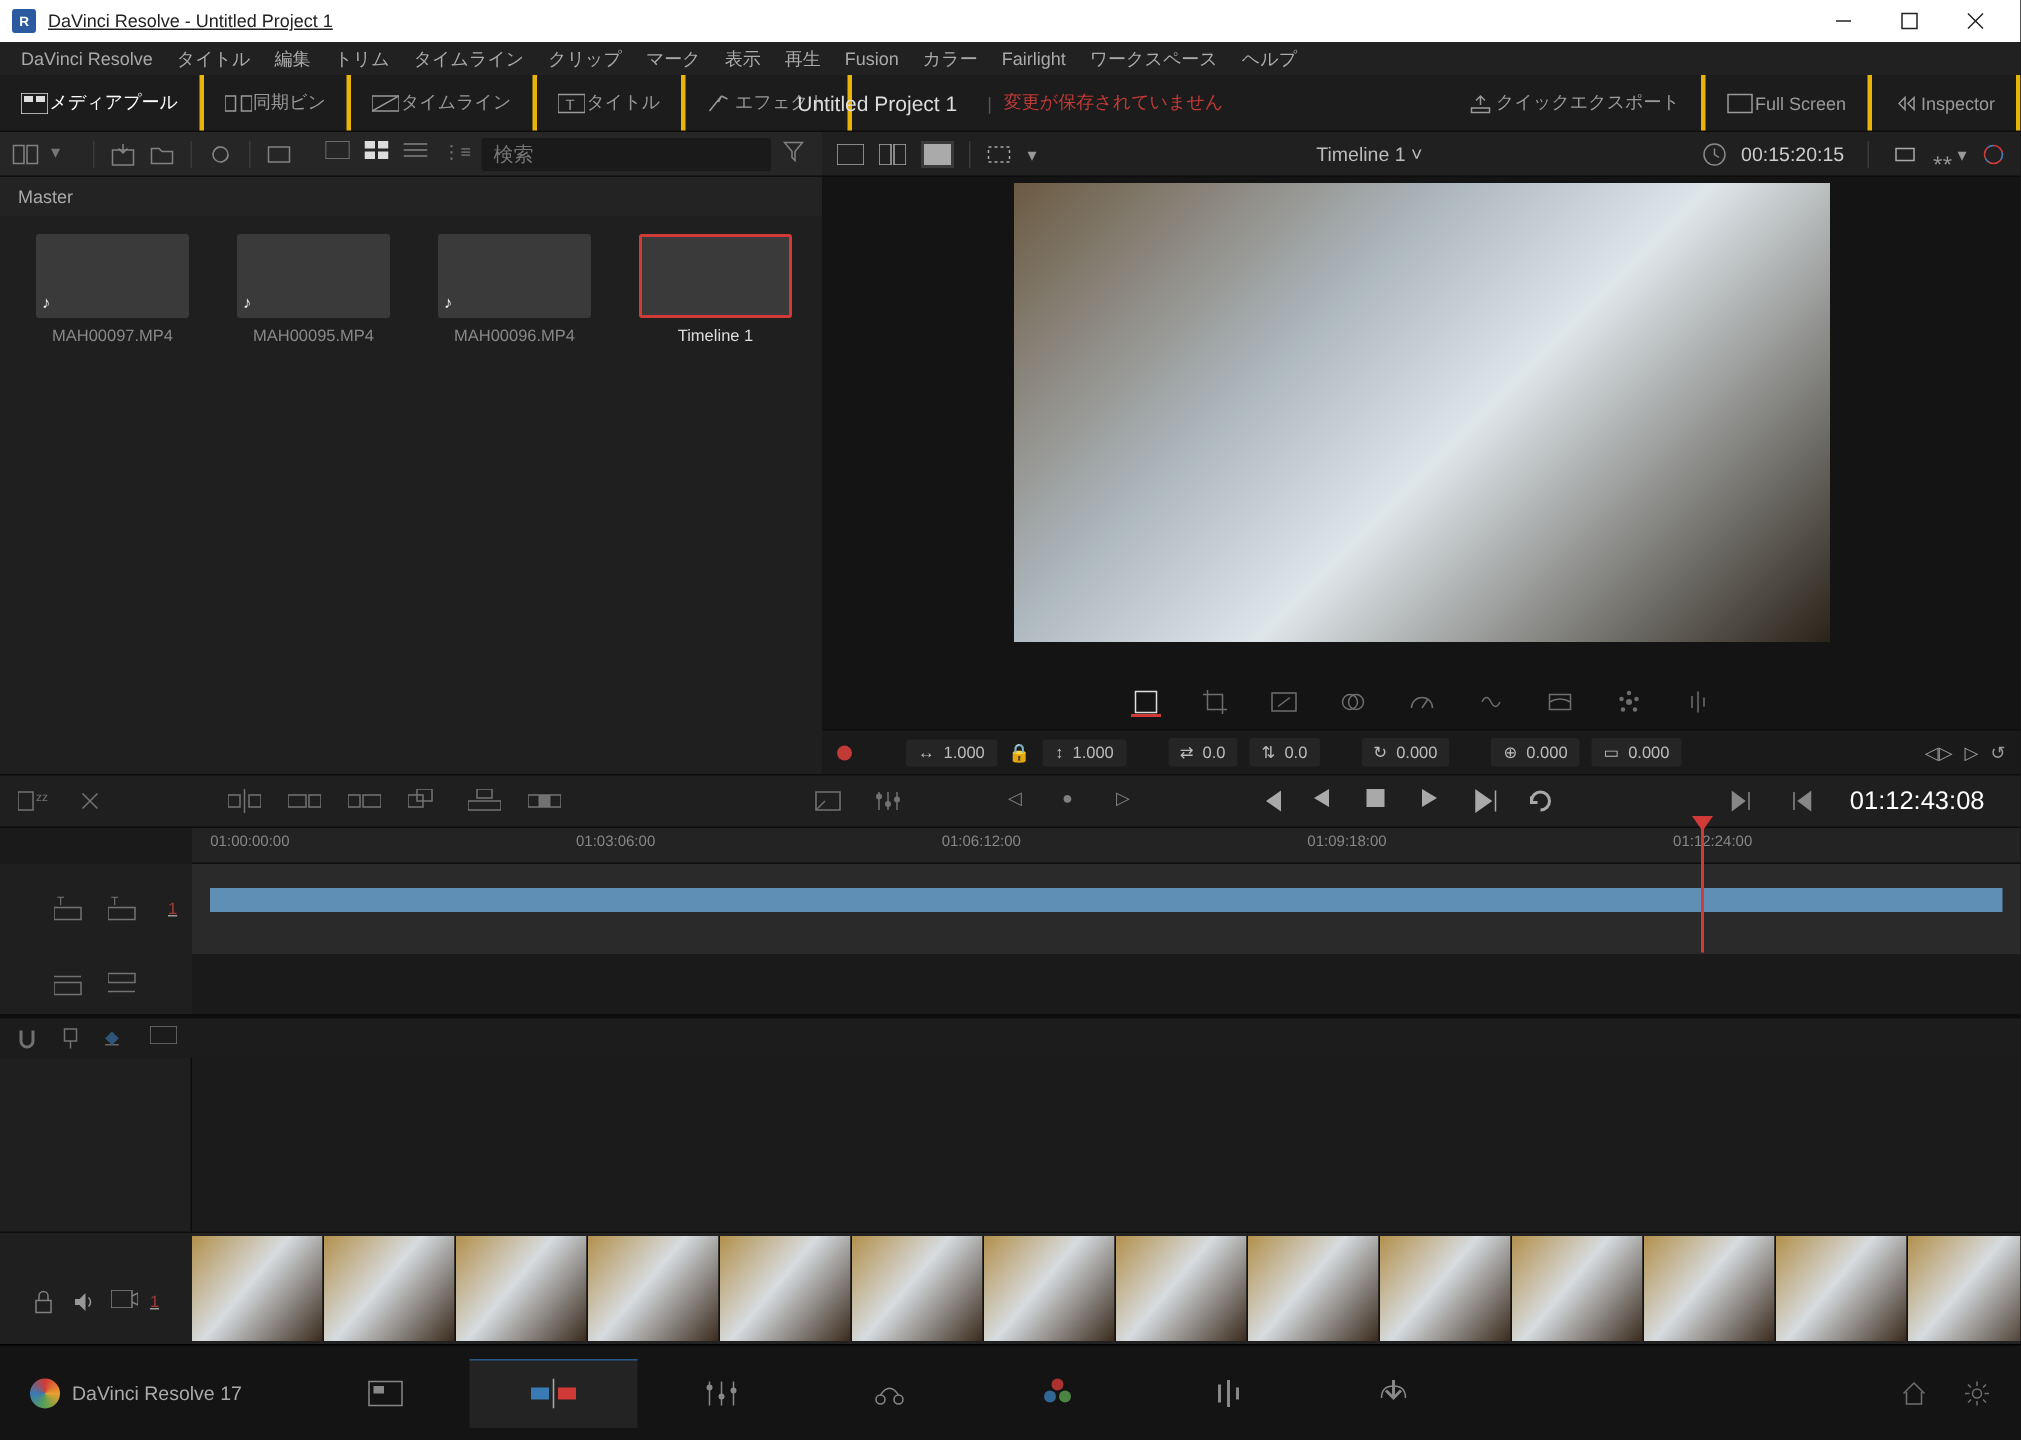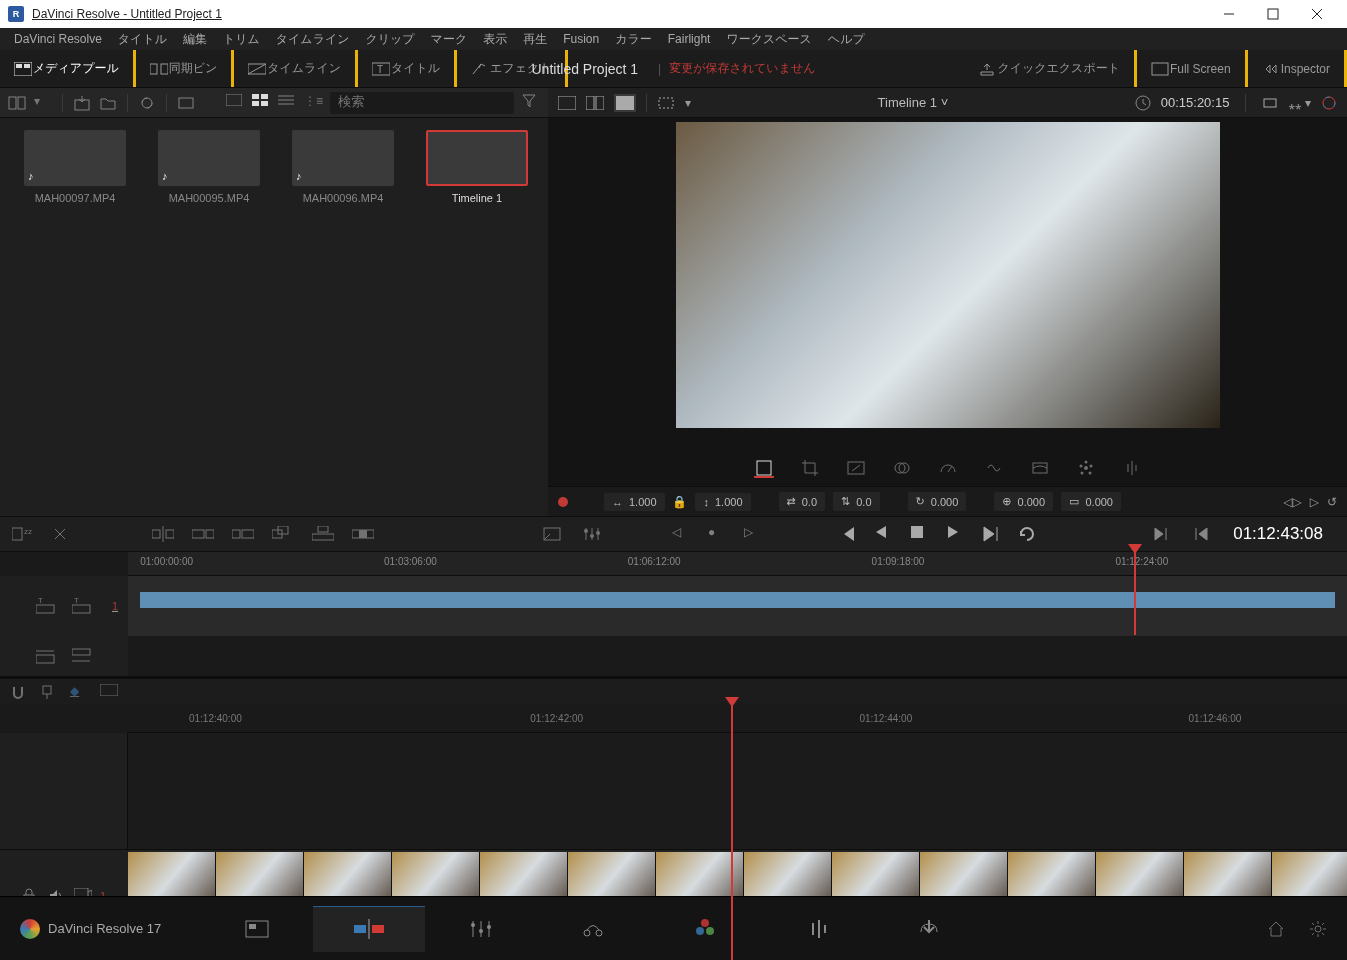--- a/index.html
+++ b/index.html
@@ -18,21 +18,21 @@
 .spacer { flex: 1; }
 .projtitle { color: #ddd; font-size: 14px; font-weight: 500; margin-right: 12px; }
 .unsaved { color: #c13a36; font-size: 12px; }
 .center-title { position:absolute; left:50%; transform:translateX(-50%); display:flex; align-items:center; gap:8px; }
 
 .main { display: flex; height: 428px; }
 .left-panel { width: 548px; background: #1f1f1f; display:flex; flex-direction:column; }
 .panel-tb { height: 30px; background:#262626; display:flex; align-items:center; padding:0 8px; gap:8px; border-bottom:1px solid #0d0d0d;}
 .panel-tb .ico { width:18px;height:18px;display:inline-block;opacity:0.7;cursor:pointer;}
 .panel-tb .sep { width:1px;height:18px;background:#3a3a3a;margin:0 2px;}
-.search { flex:1; background:#1a1a1a; border:none; padding:4px 8px; color:#999; border-radius:2px; height:22px;font-family:Liberation Mono, monospace;}
+.search { flex:1; background:#1a1a1a; border:none; padding:4px 8px; color:#999; border-radius:2px; height:22px;}
 .master-label { padding:6px 12px; color:#aaa; background:#232323; font-size:12px;}
 .bin-grid { display:flex; gap:32px; padding:12px 24px; }
 .clip { width:102px; text-align:center;}
 .clip .thumb { width:102px; height:56px; background:#3a3a3a; border-radius:2px; position:relative; overflow:hidden;}
 .clip.sel .thumb { border:2px solid #d13a36; }
 .clip .thumb .badge { position:absolute; bottom:4px; left:4px; color:#eee; font-size:11px;}
 .clip .lbl { color:#888; font-size:11px; margin-top:6px; overflow:hidden; text-overflow:ellipsis;}
 .clip.sel .lbl { color:#ddd; }
 
 .right-panel { flex:1; background:#141414; display:flex; flex-direction:column; }
@@ -260,20 +260,21 @@
           </svg>
         </span>
       <span class="ico">⋮≡</span>
       <input class="search" placeholder="検索" style="">
       <span class="ico">
           <svg width="14" height="14">
             <path d="M1 1 L13 1 L8 7 L8 13 L6 11 L6 7 Z" fill="none" stroke="#aaa"></path>
           </svg>
         </span>
     </div>
+    <div class="master-label">Master</div>
     <div class="bin-grid">
       <div class="clip">
           <div class="thumb th-a">
             <span class="badge">♪</span>
           </div>
           <div class="lbl">MAH00097.MP4</div>
         </div>
       <div class="clip">
           <div class="thumb th-b">
             <span class="badge">♪</span>
@@ -602,27 +603,20 @@
       </span>
     <span class="ico" style="color:#3a7ab5">◆</span>
     <span class="ico">
         <svg width="18" height="12">
           <rect width="18" height="12" fill="none" stroke="#aaa"></rect>
         </svg>
       </span>
   </div>
 
   <div style="position:relative">
-    <div class="tl-ruler2">
-      <span class="tick" style="left:5%">01:12:40:00</span>
-      <span class="tick" style="left:33%">01:12:42:00</span>
-      <span class="tick" style="left:60%">01:12:44:00</span>
-      <span class="tick" style="left:87%">01:12:46:00</span>
-      <div class="playhead" style="left:49.5%"></div>
-    </div>
     <div class="tl-spacer-track">
       <div class="tl-track-head"></div>
       <div class="tl-track-body"></div>
     </div>
     <div class="tl-video-track">
       <div class="tl-vhead">
         <span class="ico">
             <svg width="14" height="16">
               <rect x="2" y="7" width="10" height="8" fill="none" stroke="#aaa"></rect>
               <path d="M4 7 L4 4 A3 3 0 0 1 10 4 L10 7" fill="none" stroke="#aaa"></path>

